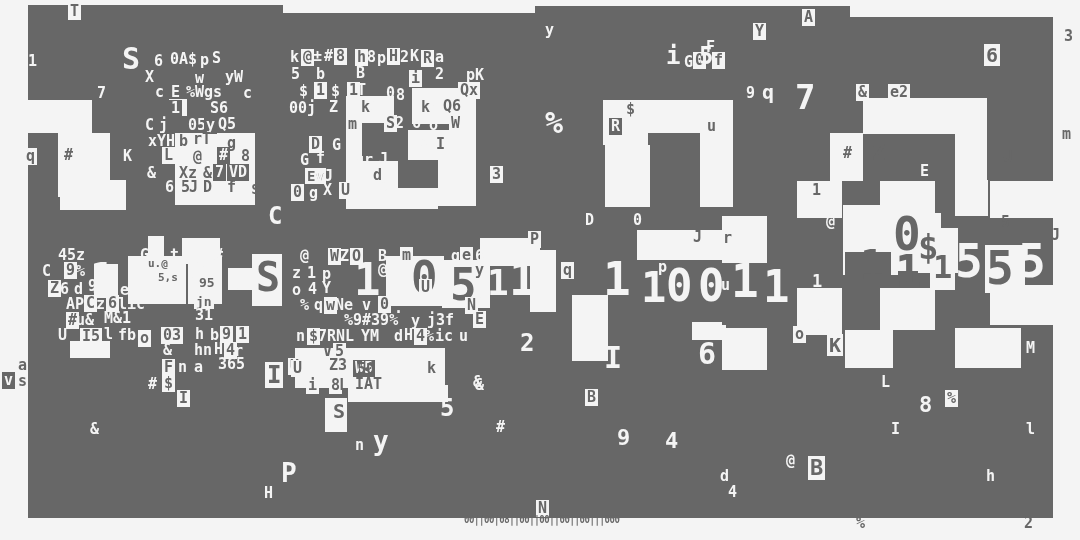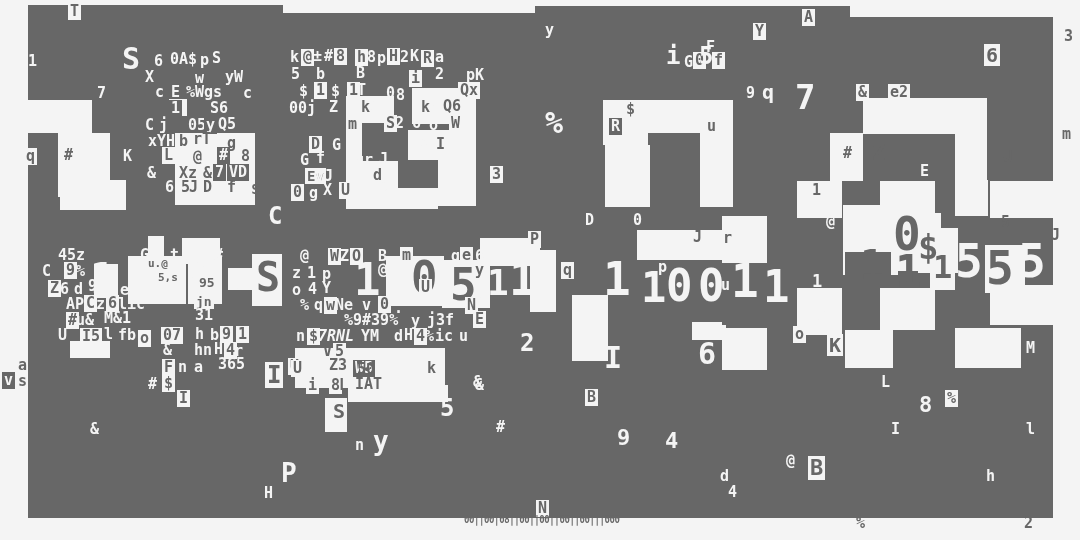--- a/index.html
+++ b/index.html
@@ -314,21 +314,21 @@
     <span class="gl st-c" style="left: 106px; top: 295px; font-size: 15px;">6</span>
     <span class="gl st-w" style="left: 118px; top: 297px; font-size: 15px;">lic</span>
     <span class="gl st-c" style="left: 66px; top: 312px; font-size: 15px;">#</span>
     <span class="gl st-w" style="left: 76px; top: 313px; font-size: 15px;">u&amp;</span>
     <span class="gl st-w" style="left: 104px; top: 311px; font-size: 15px;">M&amp;1</span>
     <span class="gl st-w" style="left: 58px; top: 328px; font-size: 15px;">U</span>
     <span class="gl st-c" style="left: 80px; top: 328px; font-size: 15px;">I5</span>
     <span class="gl st-w" style="left: 104px; top: 327px; font-size: 15px;">l</span>
     <span class="gl st-w" style="left: 118px; top: 328px; font-size: 15px;">fb</span>
     <span class="gl st-c" style="left: 138px; top: 330px; font-size: 15px;">o</span>
-    <span class="gl st-c" style="left: 161px; top: 327px; font-size: 15px;">07</span>
+    <span class="gl st-c" style="left: 161px; top: 327px; font-size: 15px;">03</span>
     <span class="gl st-w" style="left: 195px; top: 327px; font-size: 15px;">h</span>
     <span class="gl st-w" style="left: 210px; top: 328px; font-size: 15px;">b</span>
     <span class="gl st-c" style="left: 220px; top: 326px; font-size: 15px;">9</span>
     <span class="gl st-c" style="left: 236px; top: 326px; font-size: 15px;">1</span>
     <span class="gl st-w" style="left: 163px; top: 343px; font-size: 15px;">&amp;</span>
     <span class="gl st-w" style="left: 194px; top: 343px; font-size: 15px;">hn</span>
     <span class="gl st-w" style="left: 214px; top: 342px; font-size: 15px;">H</span>
     <span class="gl st-c" style="left: 224px; top: 342px; font-size: 15px;">4</span>
     <span class="gl st-w" style="left: 234px; top: 344px; font-size: 15px;">r</span>
     <span class="gl st-c" style="left: 162px; top: 359px; font-size: 15px;">F</span>
@@ -372,21 +372,21 @@
     <span class="gl st-c" style="left: 378px; top: 296px; font-size: 15px;">0</span>
     <span class="gl st-w" style="left: 394px; top: 301px; font-size: 15px;">.</span>
     <span class="gl st-w" style="left: 417px; top: 291px; font-size: 15px;">...</span>
     <span class="gl st-c" style="left: 465px; top: 297px; font-size: 15px;">N</span>
     <span class="gl st-w" style="left: 344px; top: 313px; font-size: 15px;">%9#39%</span>
     <span class="gl st-w" style="left: 411px; top: 314px; font-size: 15px;">y</span>
     <span class="gl st-w" style="left: 427px; top: 313px; font-size: 15px;">j3f</span>
     <span class="gl st-c" style="left: 473px; top: 311px; font-size: 15px;">E</span>
     <span class="gl st-w" style="left: 296px; top: 329px; font-size: 15px;">n</span>
     <span class="gl st-c" style="left: 307px; top: 328px; font-size: 15px;">$</span>
-    <span class="gl st-w" style="left: 318px; top: 329px; font-size: 15px; font-style: italic;">7RNL</span>
+    <span class="gl st-w" style="left: 318px; top: 329px; font-size: 15px;">7RNL</span>
     <span class="gl st-w" style="left: 361px; top: 329px; font-size: 15px;">YM</span>
     <span class="gl st-w" style="left: 394px; top: 329px; font-size: 15px;">d</span>
     <span class="gl st-w" style="left: 404px; top: 328px; font-size: 15px;">H</span>
     <span class="gl st-c" style="left: 414px; top: 328px; font-size: 15px;">4</span>
     <span class="gl st-w" style="left: 425px; top: 329px; font-size: 15px;">%</span>
     <span class="gl st-w" style="left: 435px; top: 329px; font-size: 15px;">ic</span>
     <span class="gl st-w" style="left: 459px; top: 329px; font-size: 15px;">u</span>
     <span class="gl st-g" style="left: 323px; top: 344px; font-size: 15px;">V</span>
     <span class="gl st-c" style="left: 333px; top: 343px; font-size: 15px;">5</span>
     <span class="gl st-c" style="left: 291px; top: 360px; font-size: 15px;">U</span>

